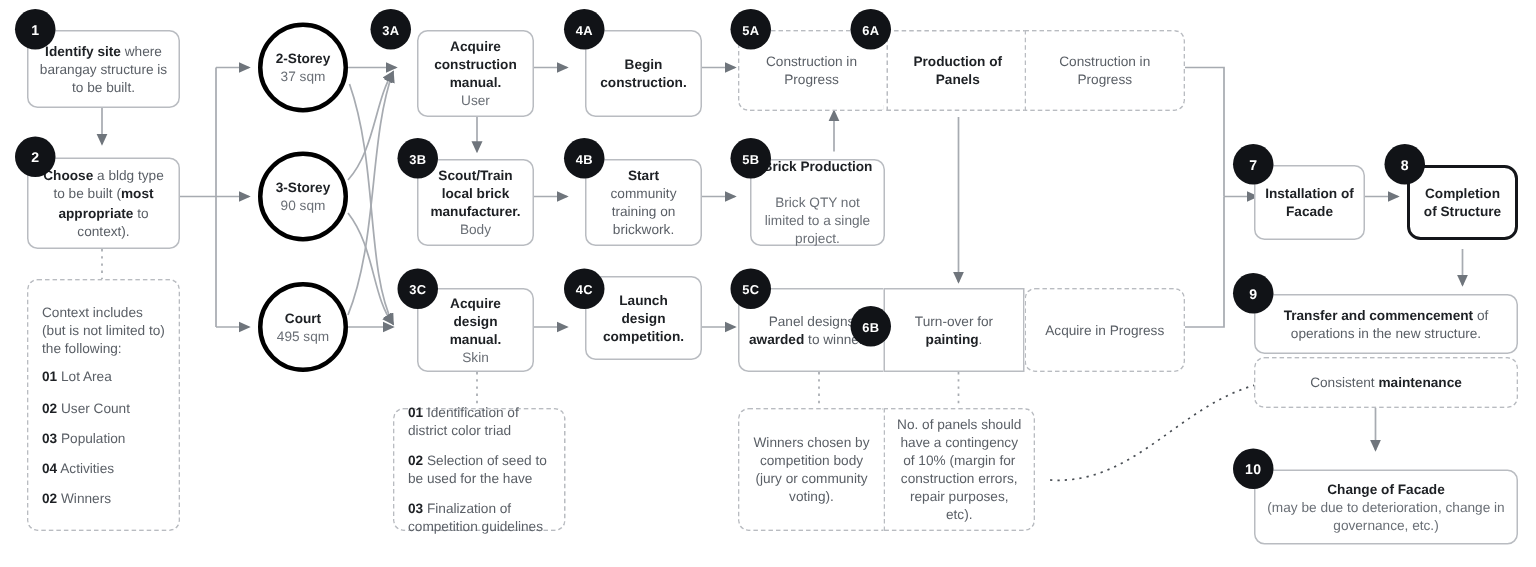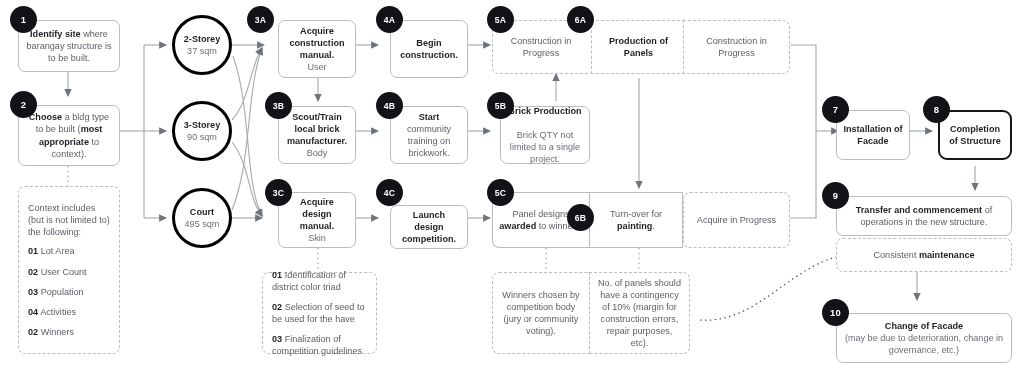--- a/index.html
+++ b/index.html
@@ -156,21 +156,21 @@
   <div class="node solid" style="left:390px;top:20px;width:78px;height:58px">
     <span class="ttl">Begin construction.</span>
   </div>
 
   <div class="badge sm" style="left:376px;top:92px">4B</div>
   <div class="node solid" style="left:390px;top:106px;width:78px;height:58px">
     <span><b>Start</b> community training on brickwork.</span>
   </div>
 
   <div class="badge sm" style="left:376px;top:179px">4C</div>
-  <div class="node solid" style="left:390px;top:205px;width:78px;height:44px">
+  <div class="node solid" style="left:390px;top:184px;width:78px;height:56px">
     <span class="ttl">Launch design competition.</span>
   </div>
 
   <div class="badge sm" style="left:567px;top:6px">6A</div>
   <div class="badge sm" style="left:487px;top:6px">5A</div>
   <div class="node dash" style="left:492px;top:20px;width:97px;height:54px;border-right:none;border-radius:7px 0 0 7px">
     <span>Construction in Progress</span>
   </div>
   <div class="node dash" style="left:591px;top:20px;width:94px;height:54px;border-right:none;border-radius:0">
     <span class="ttl">Production of Panels</span>

